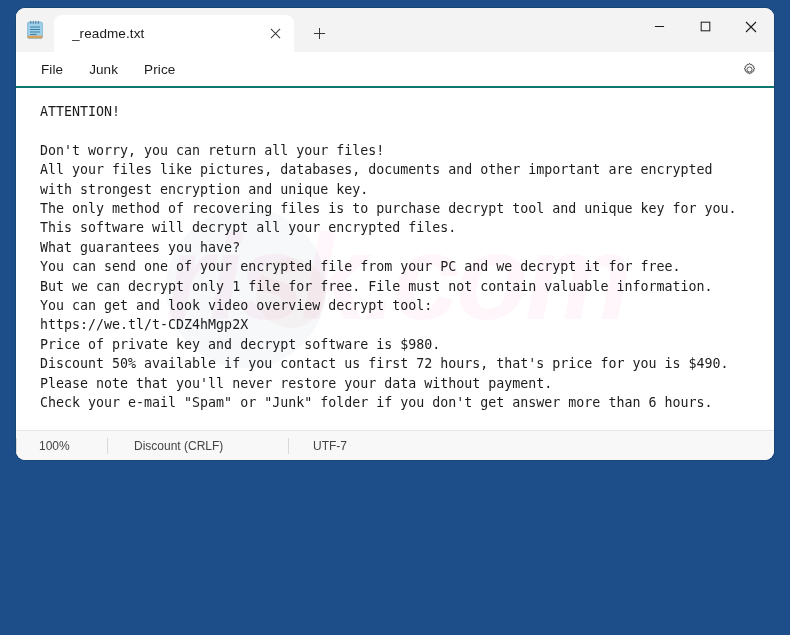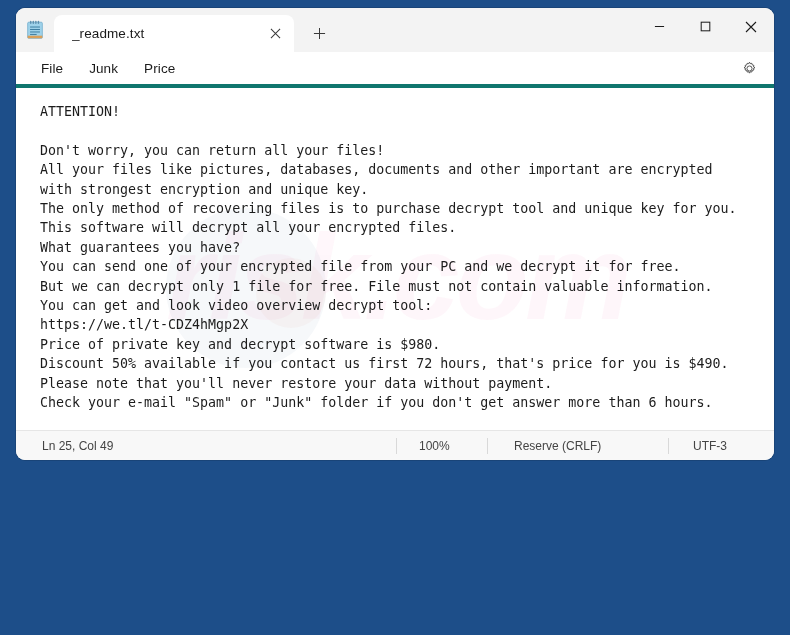--- a/index.html
+++ b/index.html
@@ -125,21 +125,21 @@
 
   
   .menubar {
     height: 36px;
     background: #ffffff;
     display: flex;
     align-items: center;
     padding-left: 12px;
     position: relative;
     flex: 0 0 auto;
-    border-bottom: 4px solid #0f766e;
+    border-bottom: 2px solid #0f766e;
   }
   .menu-item {
     font-size: 13.5px;
     color: #1b1b1b;
     padding: 5px 13px;
     border-radius: 4px;
     cursor: pointer;
     letter-spacing: 0.1px;
   }
 
@@ -342,23 +342,22 @@
 support@freshmail.top
 
 Reserve e-mail address to contact us:
 datarestorehelp@airmail.cc
 
 Your personal ID:
 0829ASdwa68SxEcIbzC4pgLyn0Ah7pIW4lgVUiwLVZbqAObe</span><span class="caret"></span></div>
     </div>
 
     <div class="statusbar">
-      <div class="sb-cell sb-pos">Ln 25, Col 49</div>
       <div class="sb-sep"></div>
       <div class="sb-cell sb-zoom">100%</div>
       <div class="sb-sep"></div>
-      <div class="sb-cell sb-eol">Reserve (CRLF)</div>
+      <div class="sb-cell sb-eol">Discount (CRLF)</div>
       <div class="sb-sep"></div>
-      <div class="sb-cell sb-enc">UTF-3</div>
+      <div class="sb-cell sb-enc">UTF-7</div>
     </div>
 
   </div>
 </div>
 
 </body></html>

